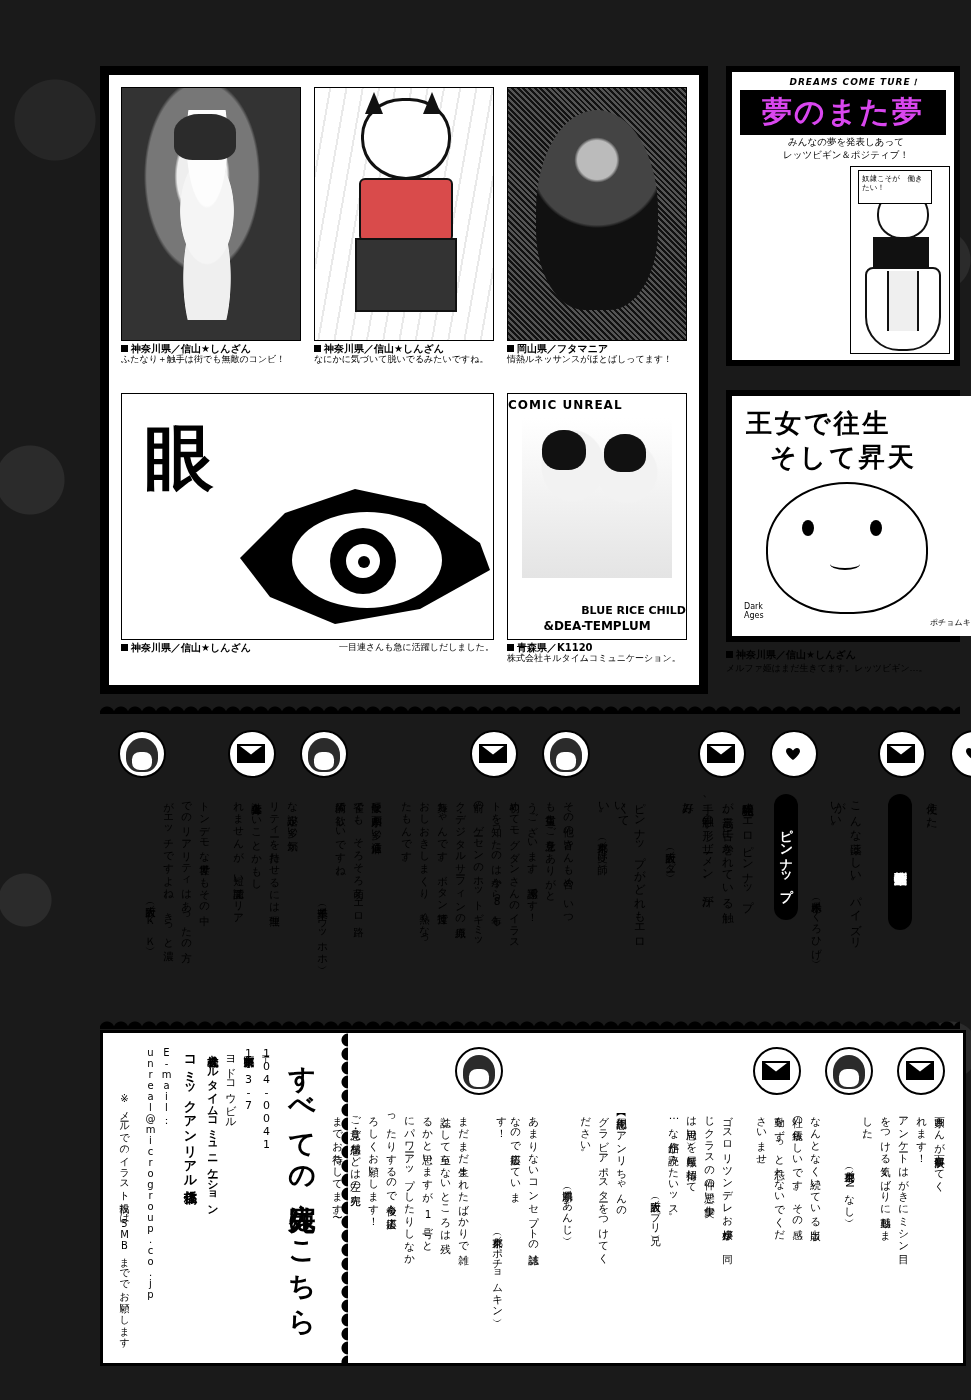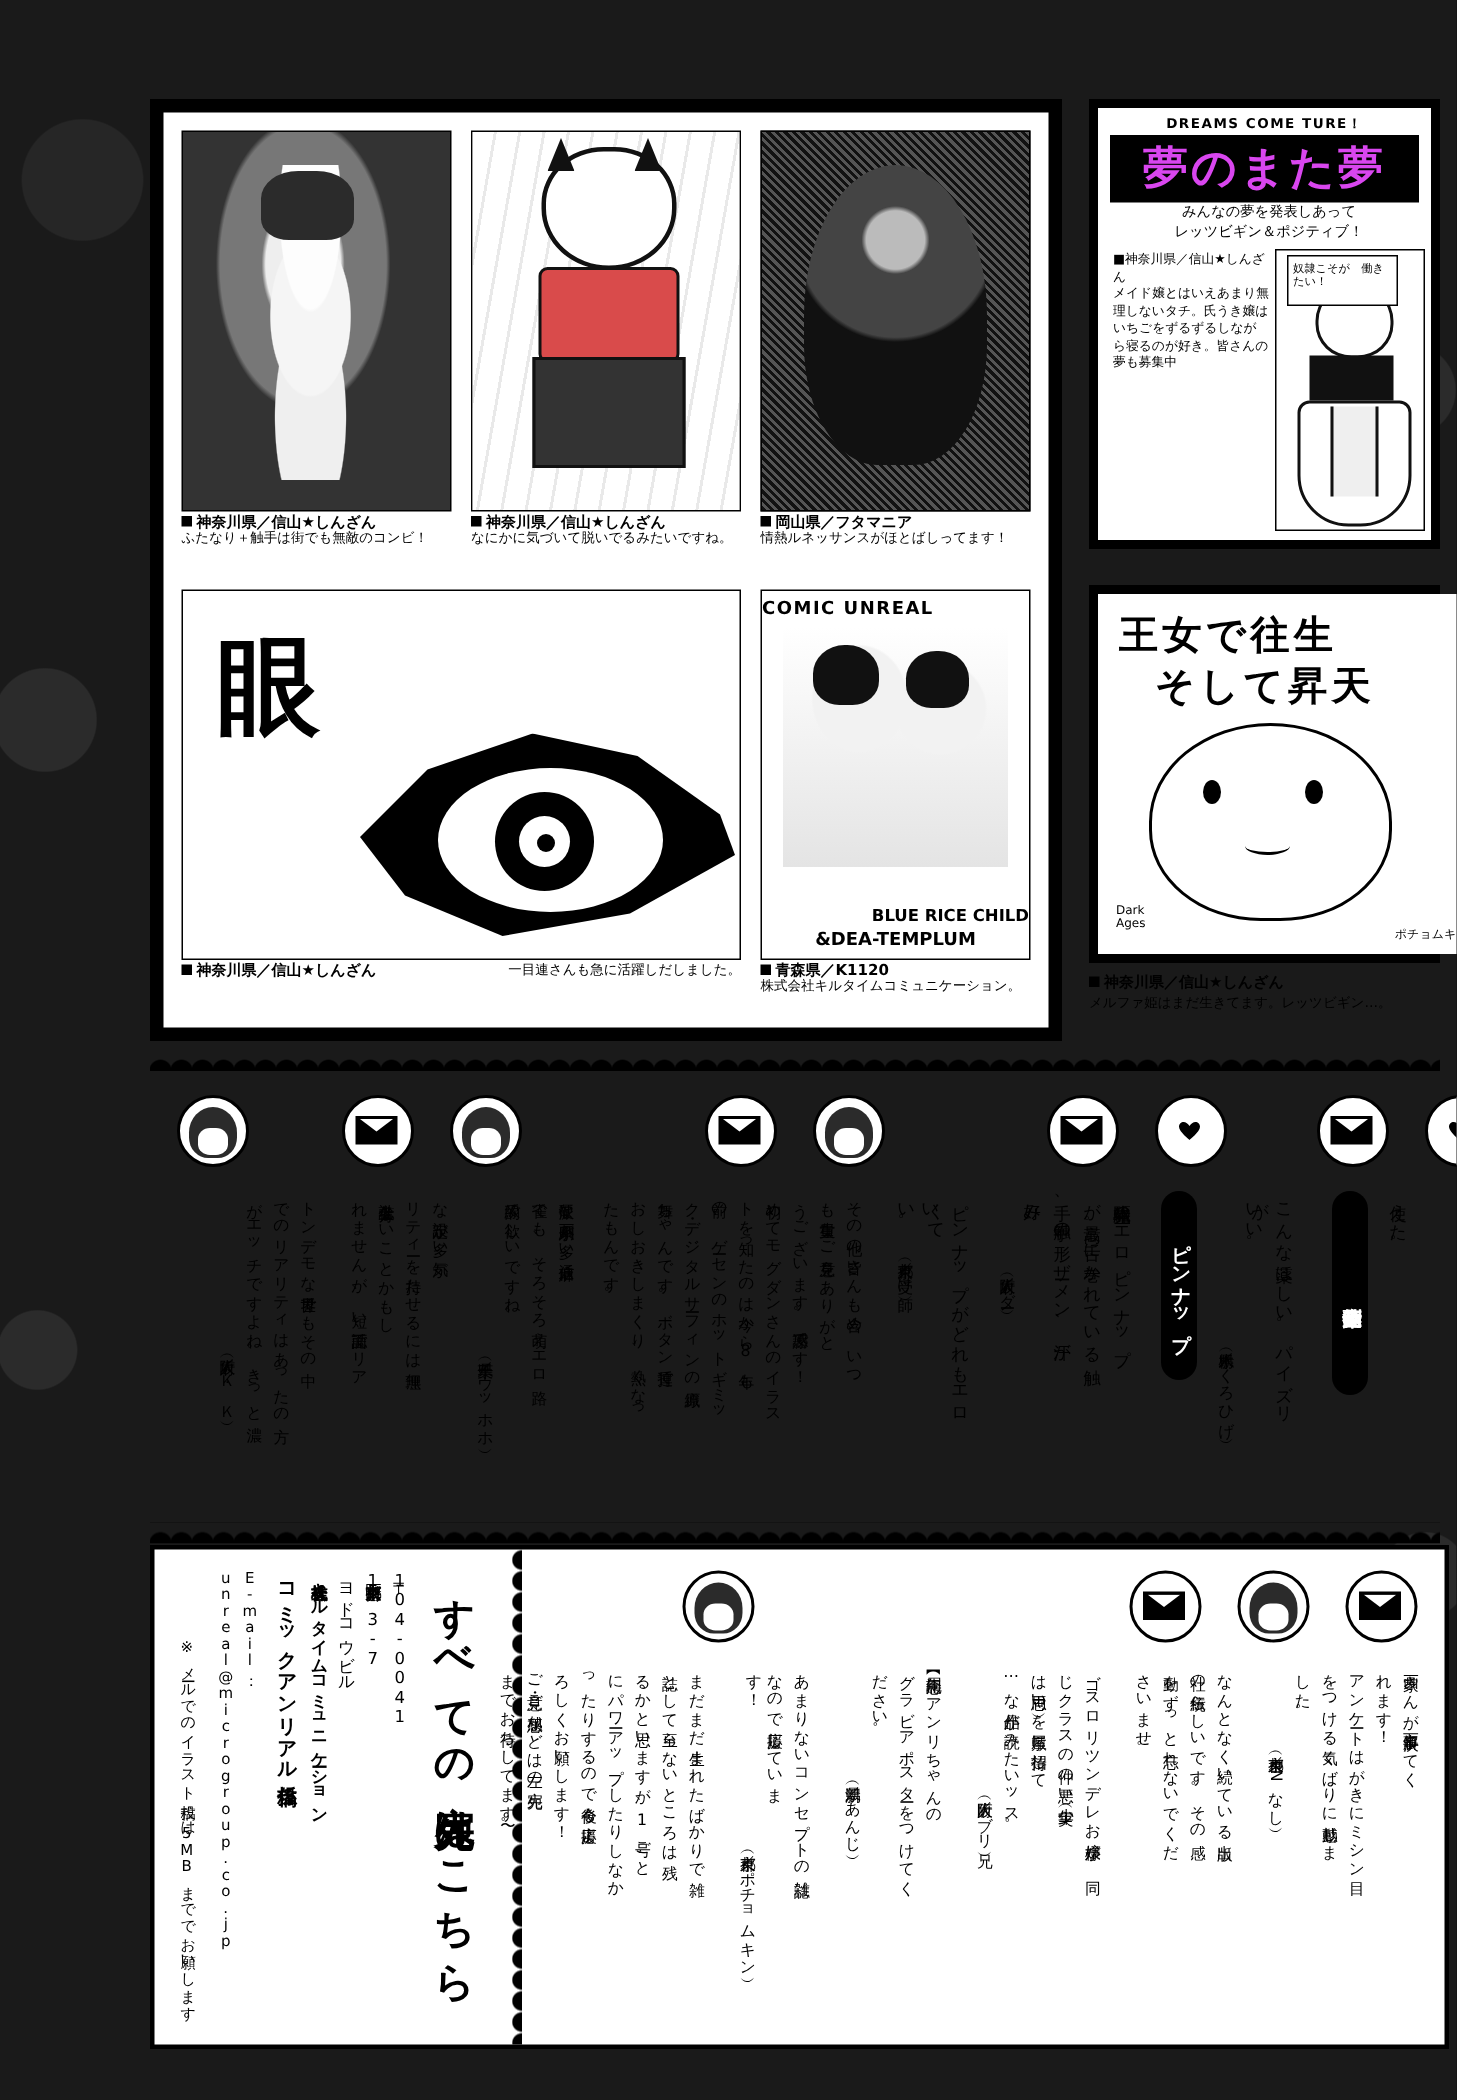--- a/index.html
+++ b/index.html
@@ -239,37 +239,35 @@
           <div class="title"><span class="sq"></span><span>青森県</span>／<span>K1120</span></div>
           <div>株式会社キルタイムコミュニケーション。</div>
         </div>
       </div>
 
     </div>
   </div>
 
   <div class="rbox" style="left:726px;top:66px;width:234px;height:300px;">
     <div class="ri" style="left:6px;top:6px;width:222px;height:288px;">
-      <div class="dreams-title" style="position:absolute;left:0;top:4px;width:100%;">DREAMS COME TURE！</div>
+      <div class="dreams-title" style="position:absolute;left:12px;top:4px;width:100%;font-style:italic;">DREAMS COME TURE！</div>
       <div class="yume" style="position:absolute;left:8px;top:18px;width:206px;">夢のまた夢</div>
       <div class="jp-small" style="position:absolute;left:14px;top:64px;width:200px;text-align:center;">みんなの夢を発表しあって</div>
       <div class="jp-small" style="position:absolute;left:14px;top:77px;width:200px;text-align:center;">レッツビギン＆ポジティブ！</div>
 
       <div style="position:absolute;left:118px;top:94px;width:98px;height:186px;border:1px solid #000;background:#fff;overflow:hidden;">
         <div style="position:absolute;left:26px;top:22px;width:48px;height:46px;border:2px solid #111;border-radius:50% 50% 46% 46%;"></div>
         <div style="position:absolute;left:30px;top:14px;width:40px;height:12px;background:#fff;border:2px solid #111;border-radius:10px 10px 0 0;"></div>
         <div style="position:absolute;left:22px;top:70px;width:56px;height:30px;background:#111;"></div>
         <div style="position:absolute;left:14px;top:100px;width:72px;height:80px;background:#fff;border:2px solid #111;border-radius:8px 8px 34px 34px;"></div>
         <div style="position:absolute;left:36px;top:104px;width:28px;height:60px;background:#efefef;border-left:2px solid #111;border-right:2px solid #111;"></div>
       </div>
 
       <div style="position:absolute;left:126px;top:98px;width:74px;height:34px;border:1px solid #000;background:#fff;font-size:7.5px;line-height:9px;padding:3px;box-sizing:border-box;">奴隷こそが　働きたい！</div>
 
-      <div style="position:absolute;left:10px;top:96px;width:104px;font-size:8.5px;line-height:11.5px;white-space:pre-wrap;">■神奈川県／信山★しんざん
-メイド嬢とはいえあまり無理しないタチ。氏うき嬢はいちごをずるずるしながら寝るのが好き。皆さんの夢も募集中</div>
     </div>
   </div>
 
   <div class="rbox" style="left:726px;top:390px;width:234px;height:252px;">
     <div class="ri" style="left:6px;top:6px;width:265px;height:240px;">
       <div style="position:absolute;left:14px;top:10px;font-size:26px;font-weight:bold;font-family:'DejaVu Serif',serif;letter-spacing:3px;">王女で往生</div>
       <div style="position:absolute;left:38px;top:44px;font-size:26px;font-weight:bold;font-family:'DejaVu Serif',serif;letter-spacing:3px;">そして昇天</div>
 
       <div style="position:absolute;left:34px;top:86px;width:158px;height:128px;border:2px solid #000;border-radius:50% 50% 46% 46%;">
         <div style="position:absolute;left:34px;top:36px;width:12px;height:16px;background:#000;border-radius:50%;"></div>

